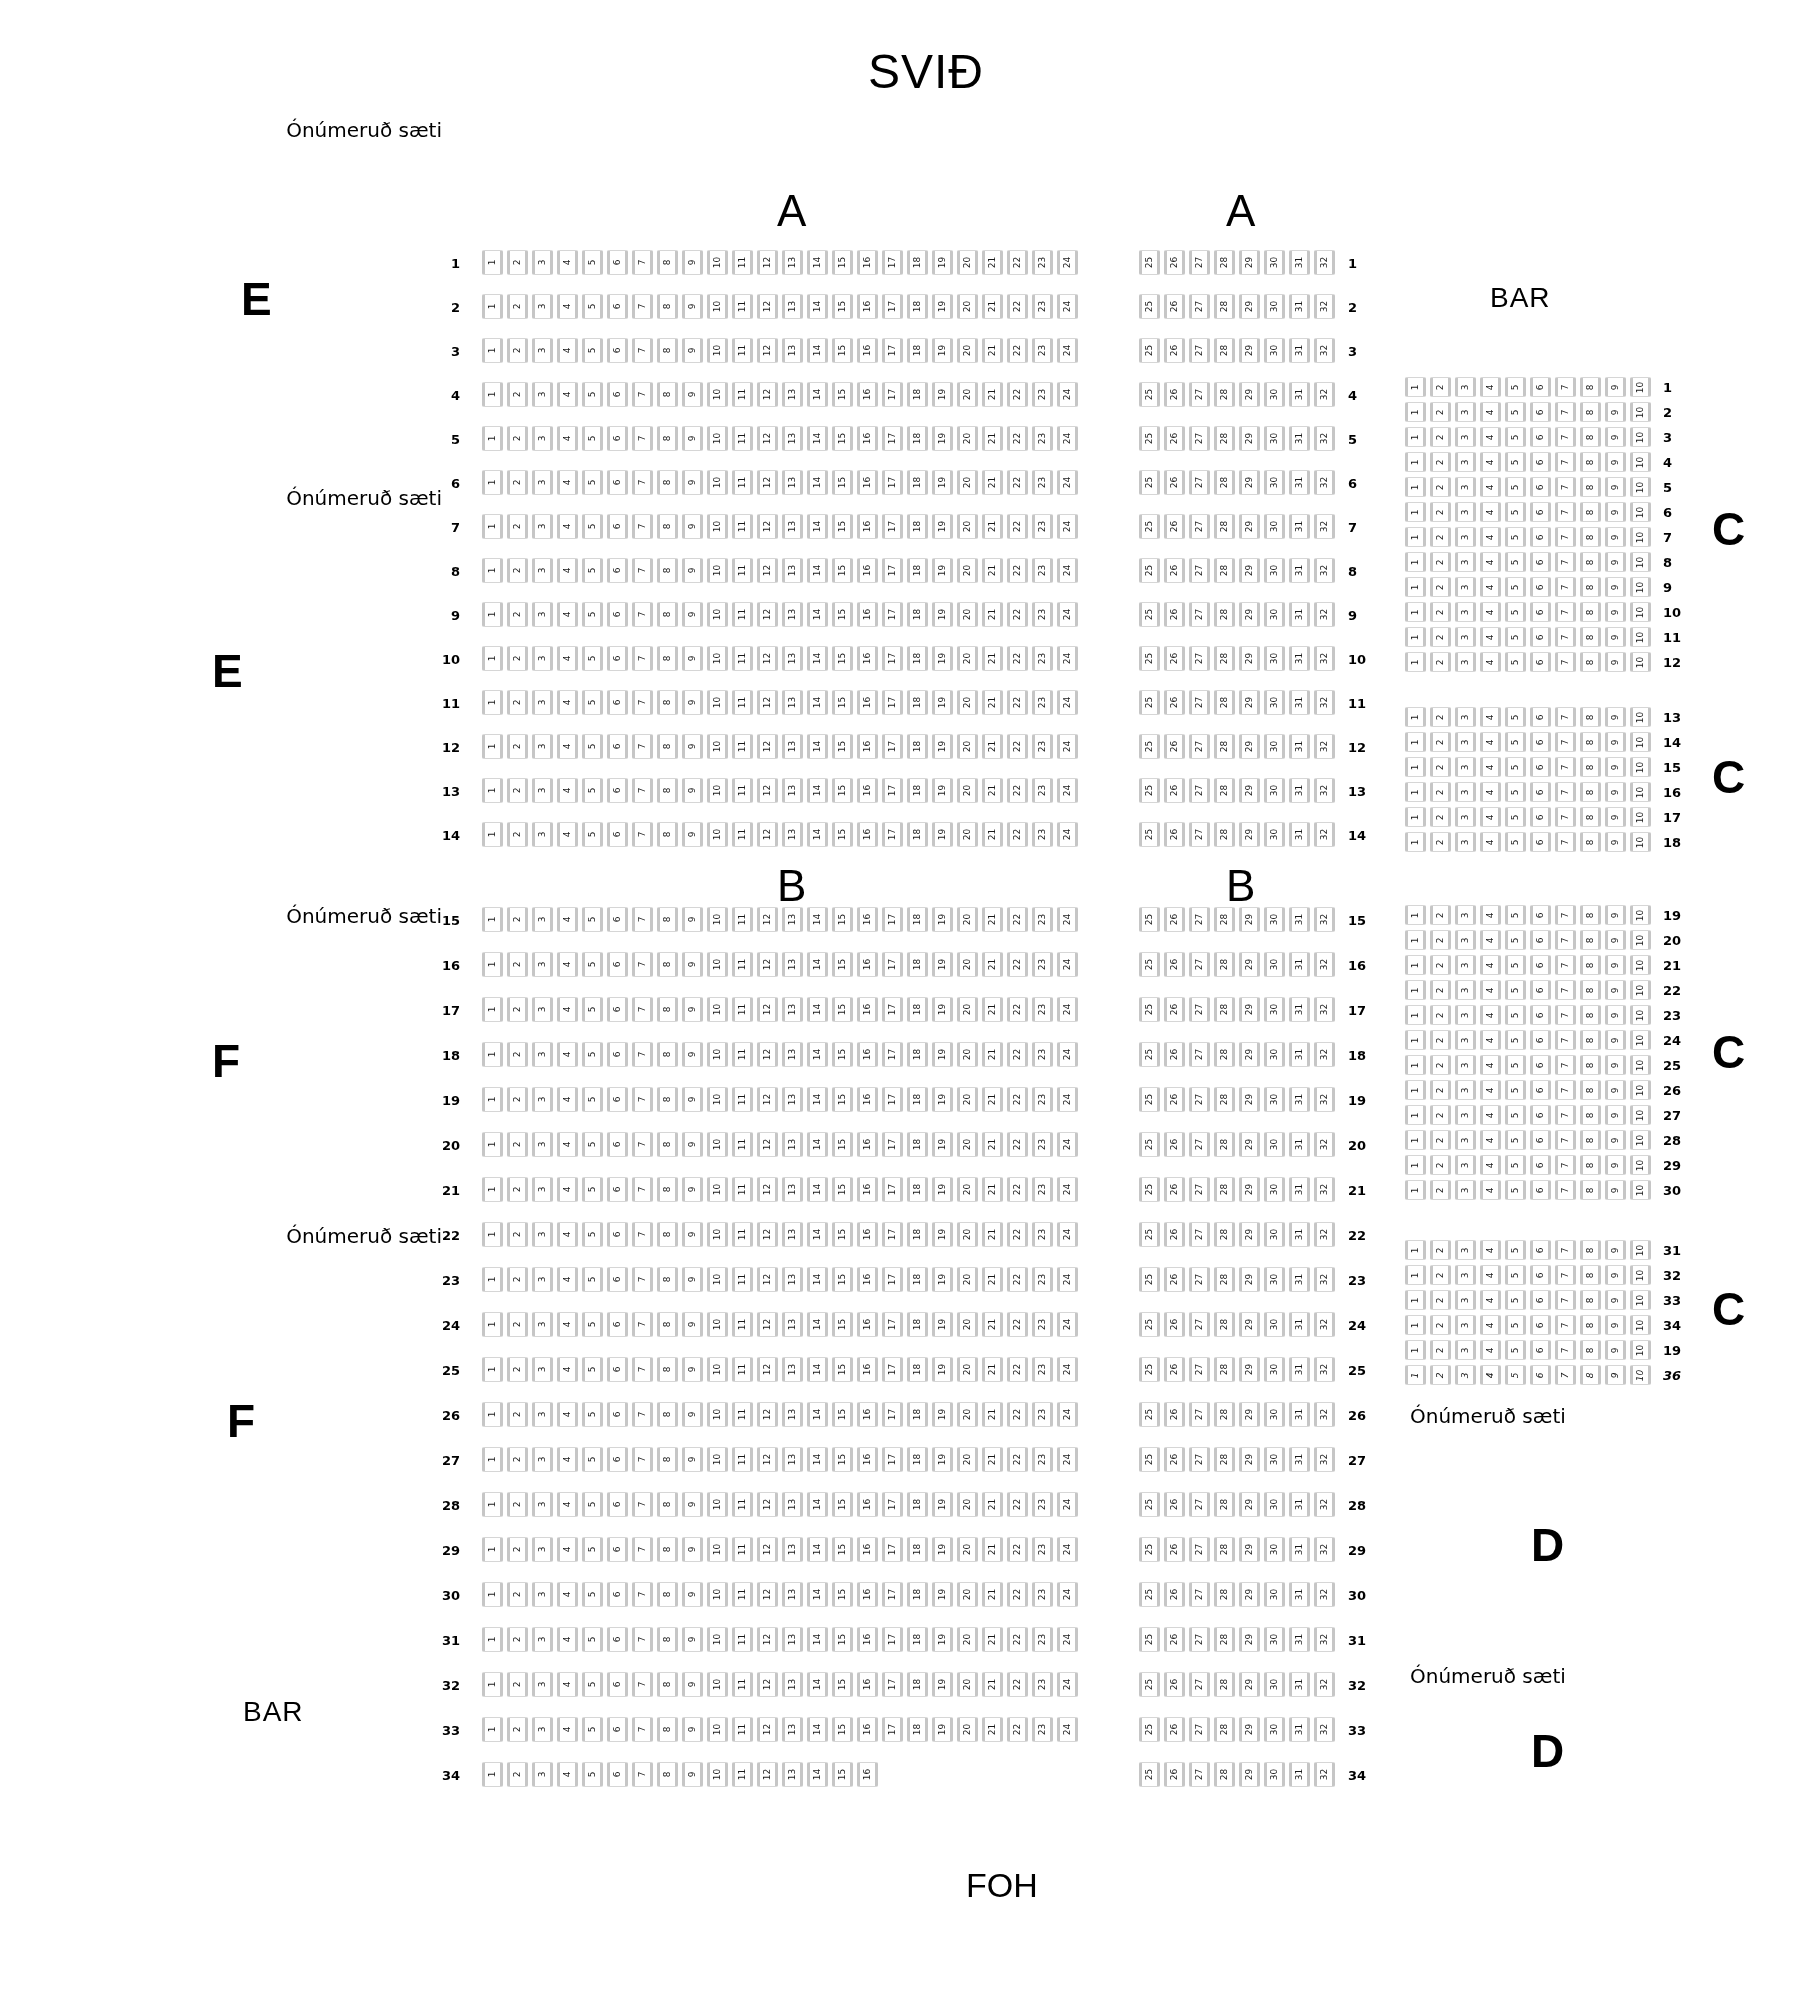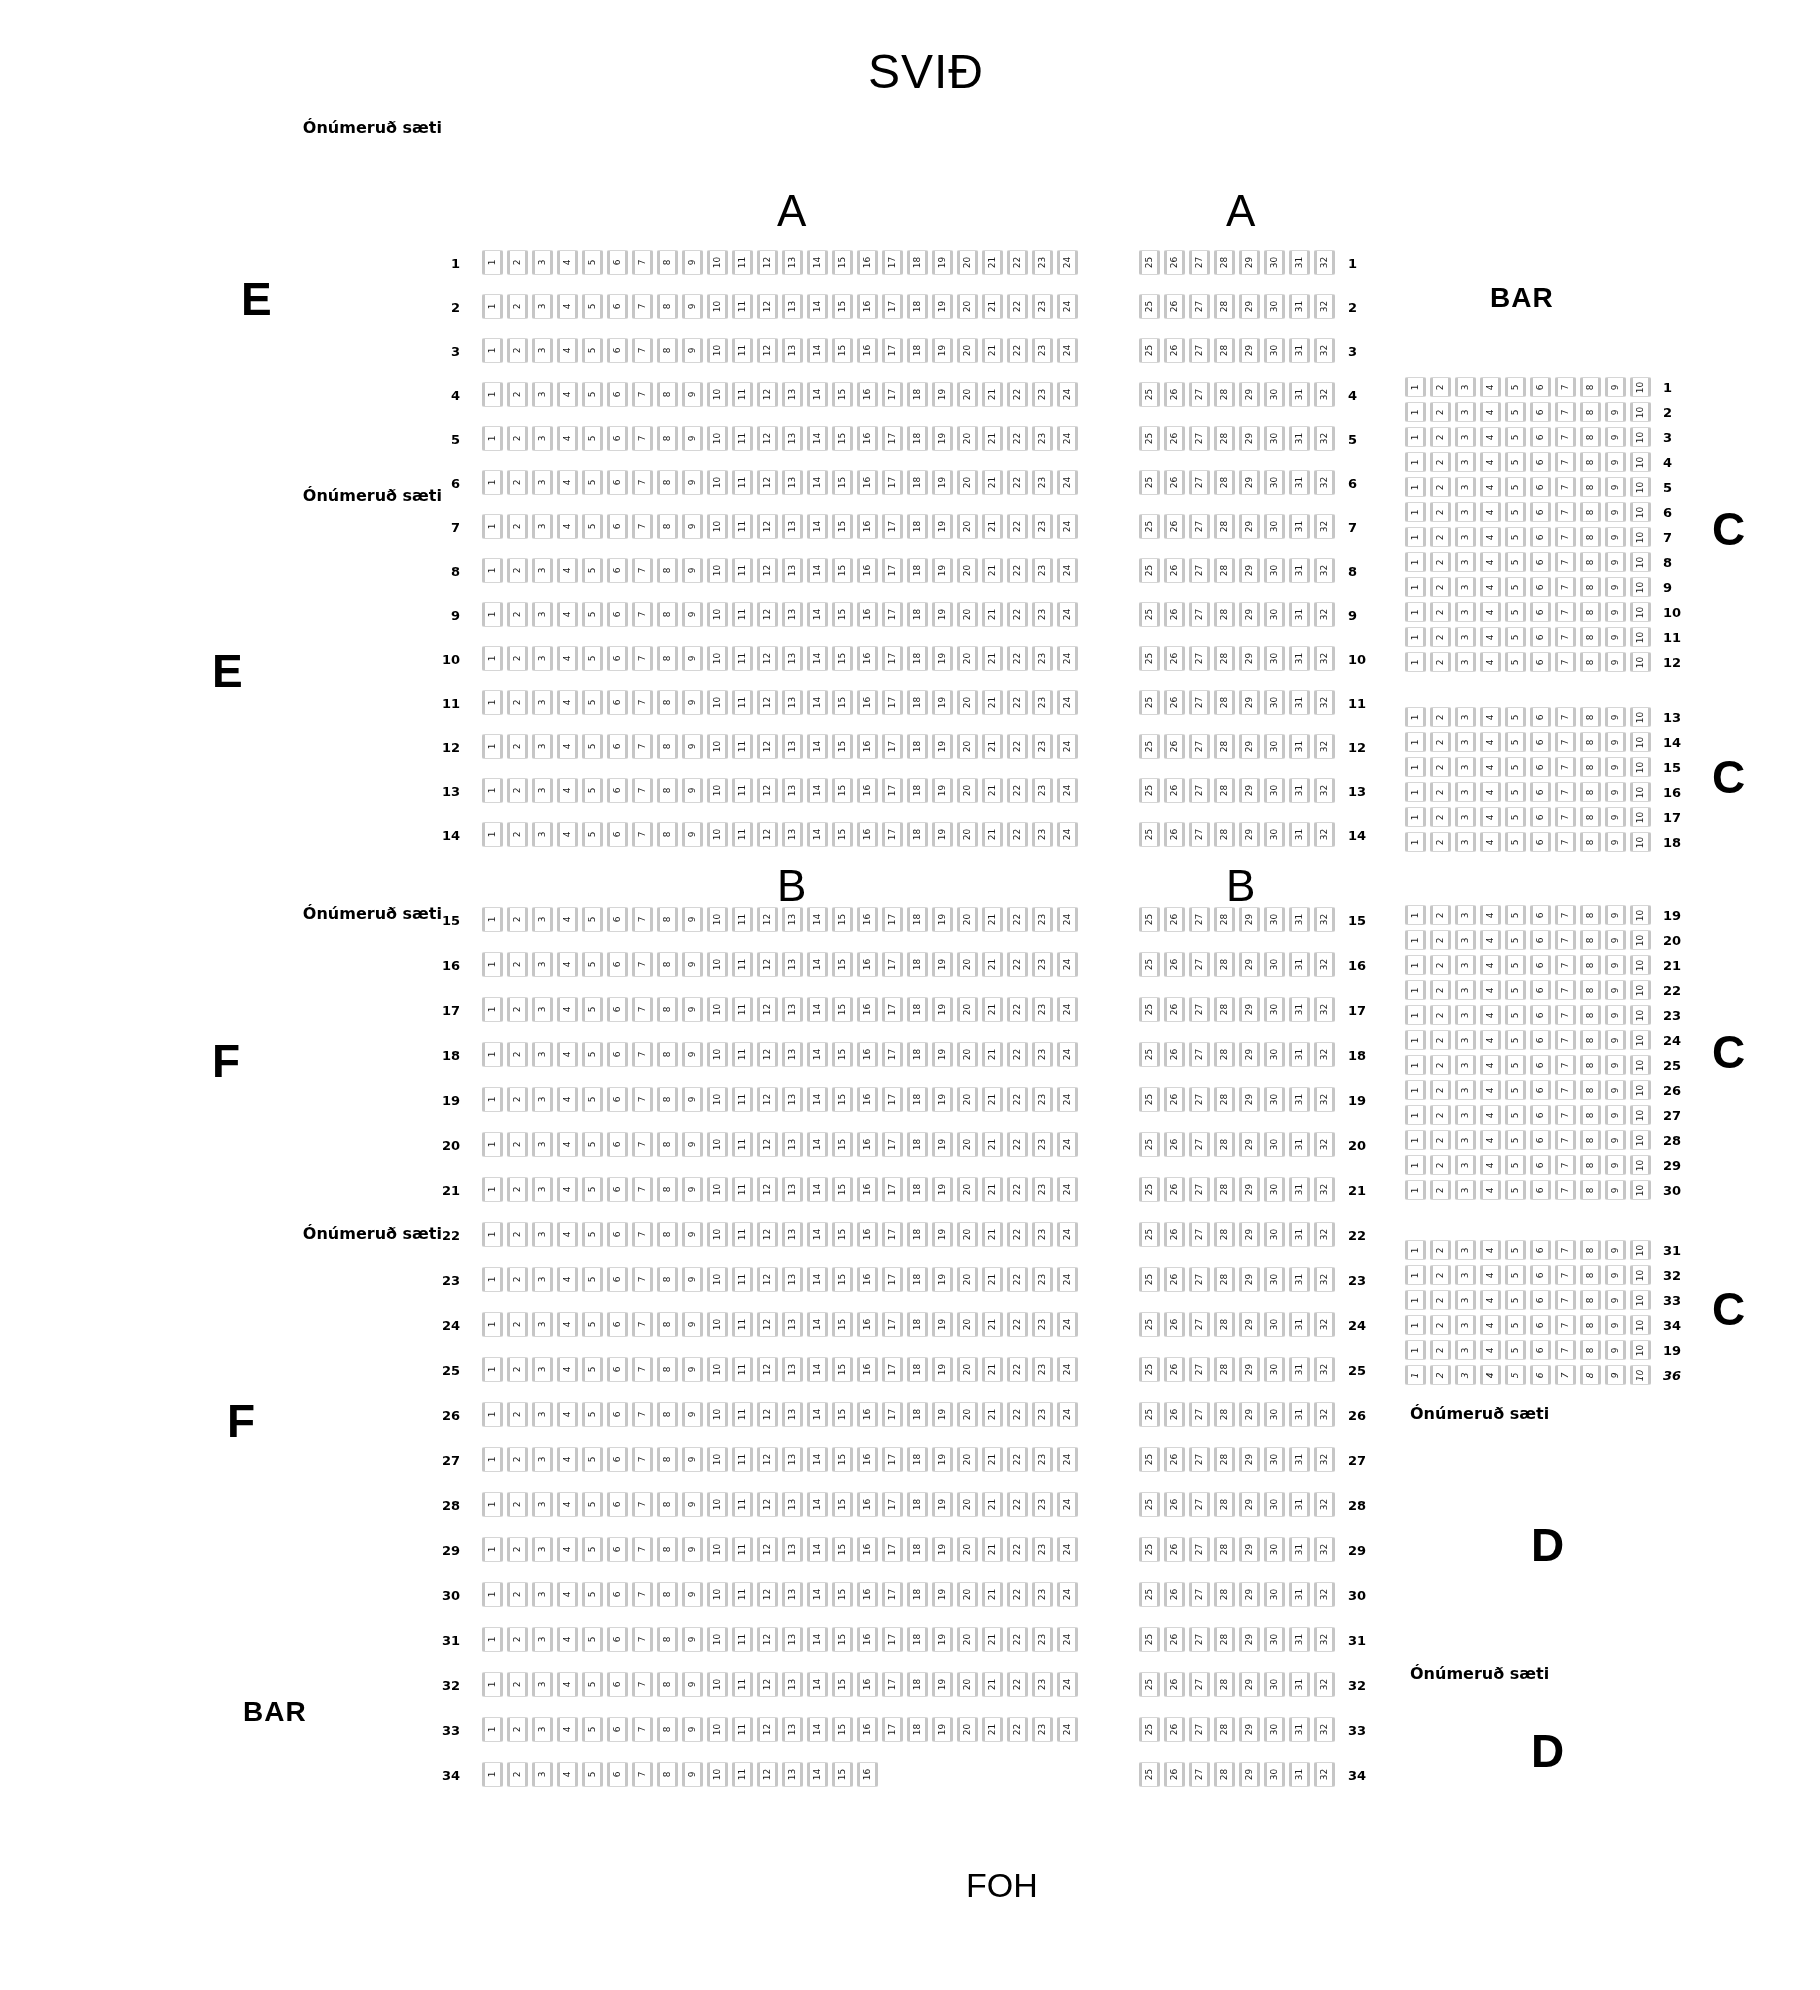--- a/index.html
+++ b/index.html
@@ -4,23 +4,23 @@
 <style>
   html,body{margin:0;padding:0;background:#fff;}
   #plan{position:relative;width:1820px;height:1990px;background:#ffffff;overflow:hidden;
         font-family:"DejaVu Sans",sans-serif;color:#000;}
 
   
   .abs{position:absolute;white-space:nowrap;}
   .title{font-family:"Liberation Sans",sans-serif;font-size:48px;font-weight:500;letter-spacing:1px;}
   .hdr{font-family:"Liberation Sans",sans-serif;font-size:44px;font-weight:500;}
   .big{font-family:"Liberation Sans",sans-serif;font-size:46px;font-weight:600;}
-  .barlbl{font-family:"Liberation Sans",sans-serif;font-size:28px;font-weight:700;letter-spacing:1px;}
+  .barlbl{font-family:"Liberation Sans",sans-serif;font-size:28px;font-weight:400;letter-spacing:1px;}
   .foh{font-family:"Liberation Sans",sans-serif;font-size:34px;font-weight:400;}
-  .onum{font-size:16px;font-weight:700;}
+  .onum{font-size:20px;font-weight:400;}
   .onum.rt{width:192px;text-align:right;}
 
   
   .seat-row{position:absolute;left:380px;width:1050px;height:26px;}
   .c-row{position:absolute;left:1405px;width:330px;height:20px;}
   .seats{position:absolute;top:0;display:flex;gap:4px;}
   .seats.lblock{left:102px;}
   .seats.rblock{left:759px;}
   .c-row .seats{left:0;}
   .row-num{position:absolute;top:50%;transform:translateY(-50%);

